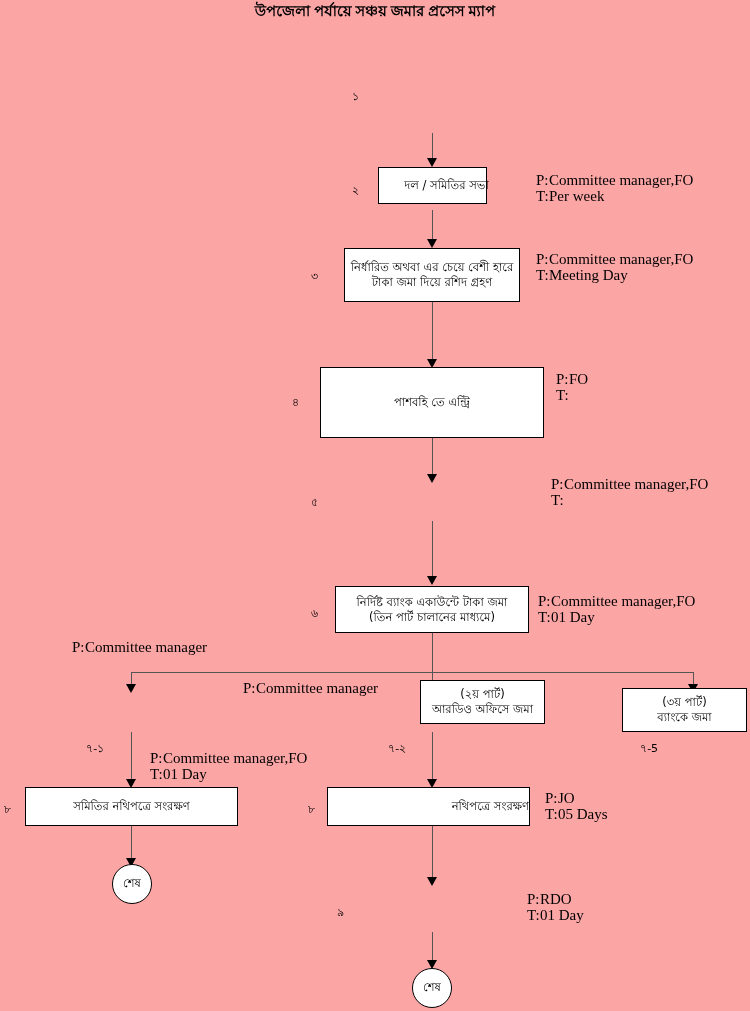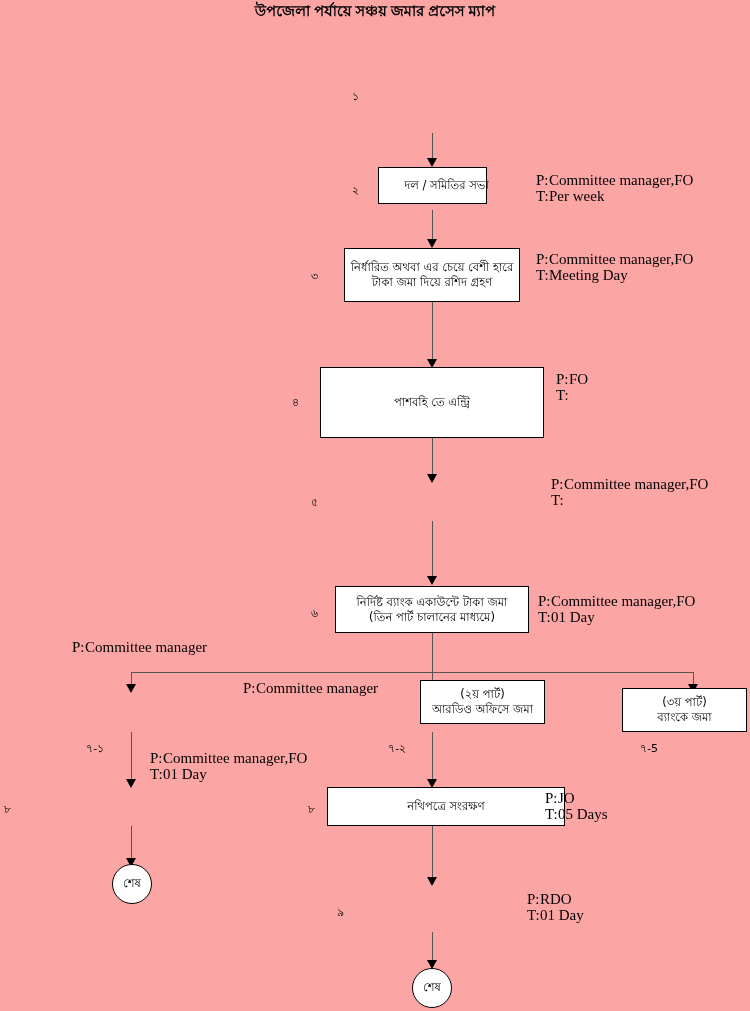--- a/index.html
+++ b/index.html
@@ -197,23 +197,26 @@
     <span class="ln">(৩য় পার্ট)</span>
     <span class="ln">ব্যাংকে জমা</span>
   </div>
   <div class="num" style="left:640px; top:740px;">৭-5</div>
 
   <div class="ann" style="left:150px; top:750px;">
     <span class="row"><span class="k">P:</span><span>Committee manager,FO</span></span>
     <span class="row"><span class="k">T:</span><span>01 Day</span></span>
   </div>
   <div class="num" style="left:4px; top:801px;">৮</div>
+  <div class="node" style="left:25px; top:787px; width:213px; height:39px;">
+    <span class="ln">সমিতির নথিপত্রে সংরক্ষণ</span>
+  </div>
 
   <div class="num" style="left:308px; top:801px;">৮</div>
-  <div class="node" style="left:327px; top:787px; width:238px; height:39px;">
+  <div class="node" style="left:327px; top:787px; width:203px; height:39px;align-items:flex-end;">
     <span class="ln">নথিপত্রে সংরক্ষণ</span>
   </div>
   <div class="ann" style="left:545px; top:790px;">
     <span class="row"><span class="k">P:</span><span>JO</span></span>
     <span class="row"><span class="k">T:</span><span>05 Days</span></span>
   </div>
 
   <div class="term" style="left:112px; top:864px; width:40px; height:40px;">
     <span>শেষ</span>
   </div>

